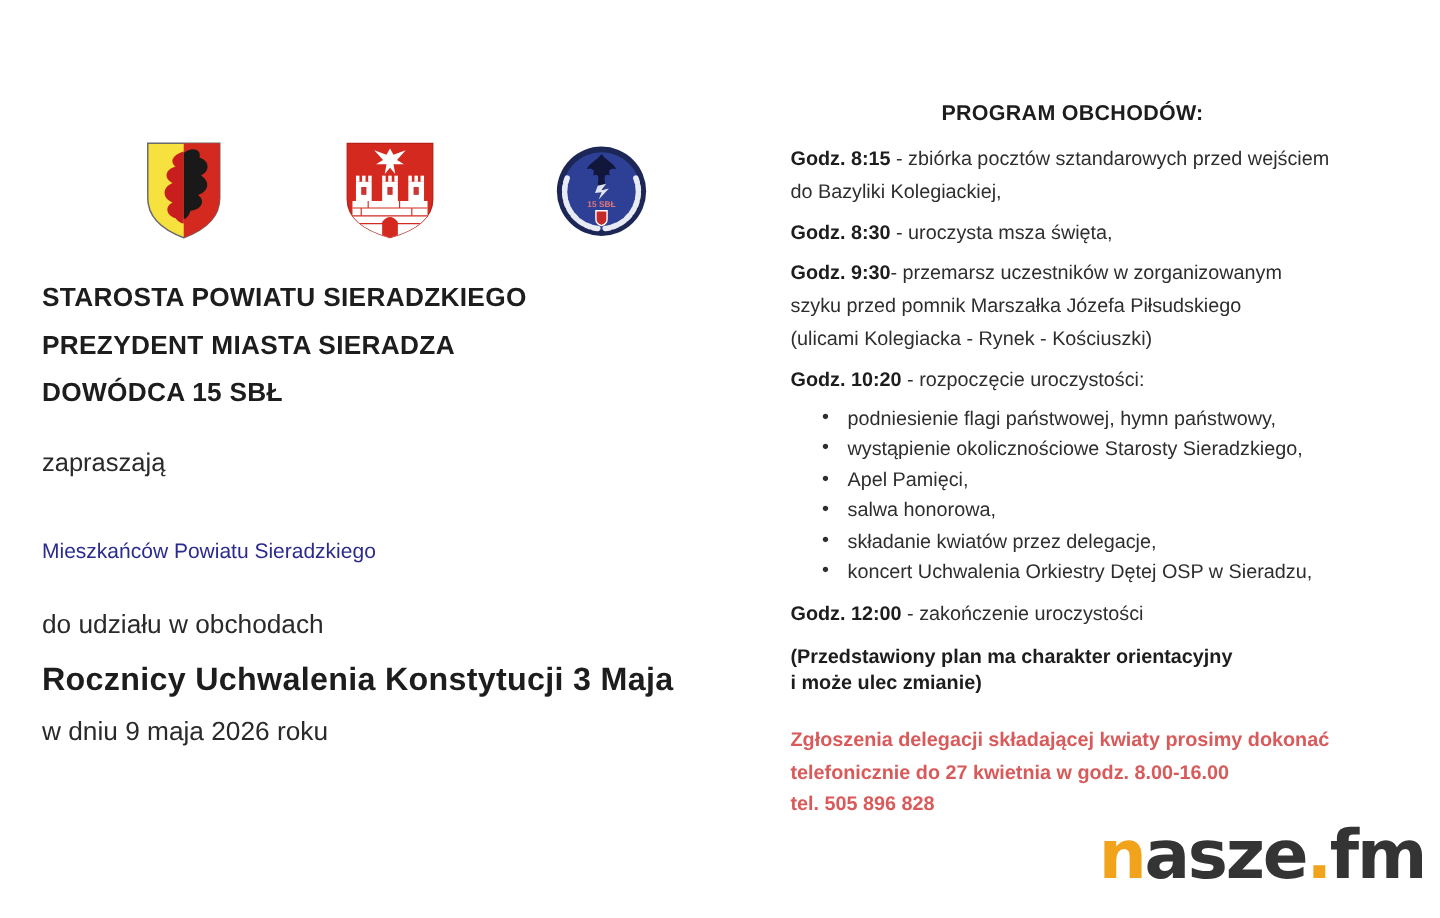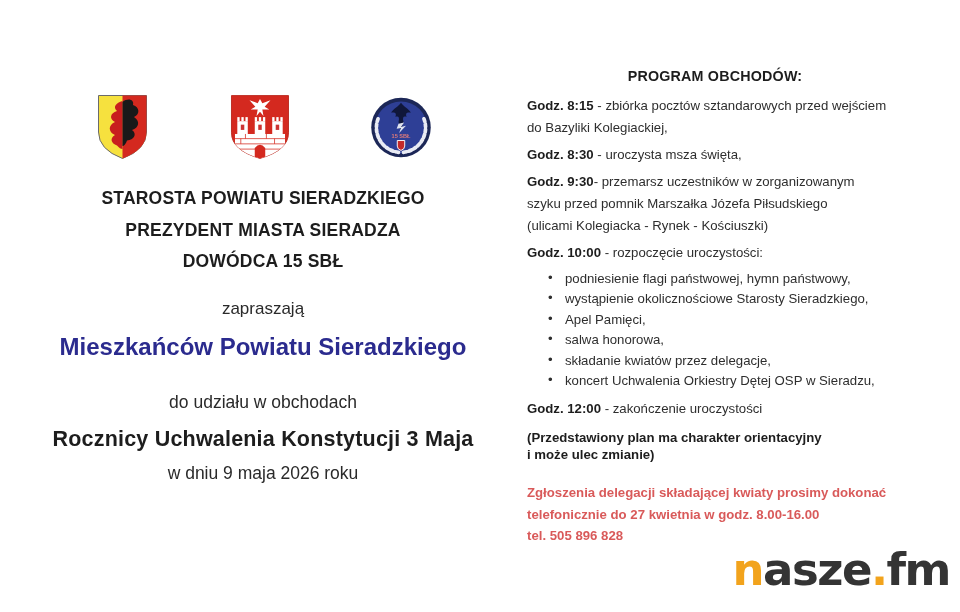--- a/index.html
+++ b/index.html
@@ -1,26 +1,26 @@
 <!DOCTYPE html>
 <html><head>
 <meta charset="utf-8">
 <style>
   * { margin:0; padding:0; box-sizing:border-box; }
   html,body { background:#ffffff; }
   body { font-family:"Liberation Sans","DejaVu Sans",sans-serif; color:#2e2e2e; }
   .page { position:relative; width:960px; height:612px; background:#fff; overflow:hidden; }
 
   
-  .left-col { position:absolute; left:28px; top:88px; width:470px; text-align:center; }
+  .left-col { position:absolute; left:28px; top:88px; width:470px; }
   .emblems { display:flex; justify-content:center; align-items:center; gap:78px; height:78px; }
   .emblems svg { display:block; }
   .hosts { margin-top:17px; font-weight:bold; font-size:17.5px; line-height:31.5px; color:#1d1d1d; letter-spacing:.2px; }
   .verb { margin-top:21px; font-size:17px; color:#2a2a2a; }
-  .invitees { margin-top:14px; font-size:24px; font-weight:bold; }
+  .invitees { margin-top:40px; font-size:14px; font-weight:normal; }
   .intro { margin-top:31px; font-size:17.5px; color:#2a2a2a; }
   .occasion { margin-top:14px; font-size:21.5px; font-weight:bold; color:#1d1d1d; letter-spacing:.2px; }
   .date { margin-top:11px; font-size:17.5px; color:#2a2a2a; }
 
   
   .right-col { position:absolute; left:527px; top:68px; width:376px; font-size:13.2px; }
   .program-title { text-align:center; font-size:14.3px; font-weight:bold; color:#1d1d1d; margin-bottom:11px; letter-spacing:.2px; }
   .entry { line-height:22px; margin:5px 0; white-space:pre-line; }
   .entry b { color:#1d1d1d; }
   ul.bullets { list-style:none; margin:1px 0 7px 0; }
@@ -117,21 +117,21 @@
 
   <section class="right-col">
     <h3 class="program-title">PROGRAM OBCHODÓW:</h3>
     <div id="program-list">
         <p class="entry"><b>Godz. 8:15</b> - zbiórka pocztów sztandarowych przed wejściem
 do Bazyliki Kolegiackiej,</p>
         <p class="entry"><b>Godz. 8:30</b> - uroczysta msza święta,</p>
         <p class="entry"><b>Godz. 9:30</b>- przemarsz uczestników w zorganizowanym
 szyku przed pomnik Marszałka Józefa Piłsudskiego
 (ulicami Kolegiacka - Rynek - Kościuszki)</p>
-        <p class="entry"><b>Godz. 10:00</b> - rozpoczęcie uroczystości:</p>
+        <p class="entry"><b>Godz. 10:20</b> - rozpoczęcie uroczystości:</p>
         <ul class="bullets">
           <li>podniesienie flagi państwowej, hymn państwowy,</li>
           <li>wystąpienie okolicznościowe Starosty Sieradzkiego,</li>
           <li>Apel Pamięci,</li>
           <li>salwa honorowa,</li>
           <li>składanie kwiatów przez delegacje,</li>
           <li>koncert Uchwalenia Orkiestry Dętej OSP w Sieradzu,</li>
         </ul>
         <p class="entry"><b>Godz. 12:00</b> - zakończenie uroczystości</p>
       </div>

